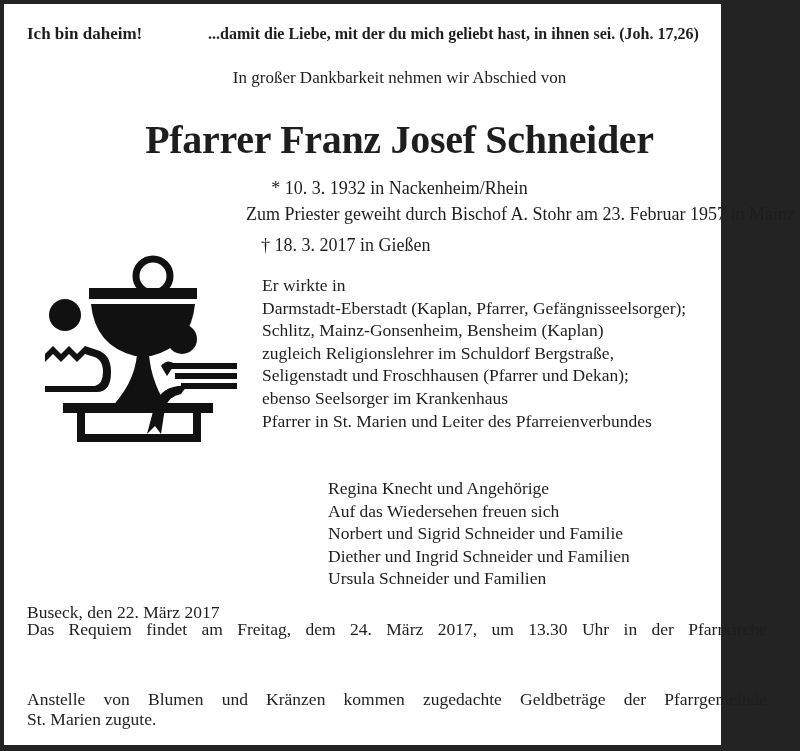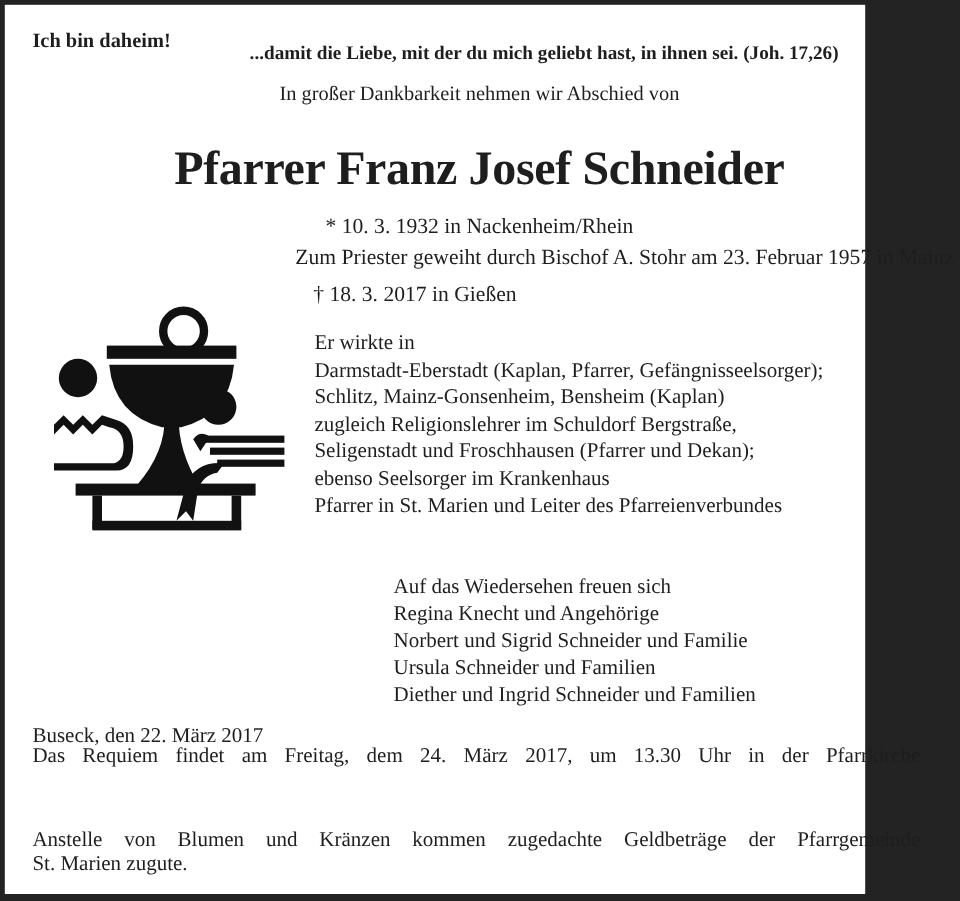--- a/index.html
+++ b/index.html
@@ -8,21 +8,21 @@
       position: relative; overflow: hidden;
       font-family: "Liberation Serif", "DejaVu Serif", serif;
       color: #1e1e1e;
     }
     .page {
       position: absolute; left: 4px; top: 4px; width: 717px; height: 741px;
       background: #ffffff;
     }
     .abs { position: absolute; white-space: nowrap; }
     .motto-left { left: 23px; top: 20px; font-size: 17px; font-weight: bold; }
-    .motto-right { left: 204px; top: 32px; font-size: 16px; font-weight: bold; }
+    .motto-right { left: 204px; top: 21px; font-size: 16px; font-weight: bold; }
     .center { left: 0; width: 791px; text-align: center; }
     .intro { top: 64px; font-size: 17px; text-align: center; }
     .name { top: 112px; font-size: 40px; font-weight: bold; letter-spacing: -0.3px; }
     .born { top: 174px; font-size: 18px; }
     .ordained { top: 200px; font-size: 18px; text-align: right; }
     .died { left: 257px; top: 231px; font-size: 18px; }
     .emblem { position: absolute; left: 35px; top: 250px; width: 200px; height: 190px; }
     .work { position: absolute; left: 258px; top: 270px; font-size: 17.5px; line-height: 22.6px; white-space: nowrap; }
     .mourners { position: absolute; left: 324px; top: 473px; font-size: 17.5px; line-height: 22.6px; white-space: nowrap; }
     .place-date { left: 23px; top: 598px; font-size: 17.5px; }
@@ -81,25 +81,25 @@
     <div>Er wirkte in</div>
     <div>Darmstadt-Eberstadt (Kaplan, Pfarrer, Gefängnisseelsorger);</div>
     <div>Schlitz, Mainz-Gonsenheim, Bensheim (Kaplan)</div>
     <div>zugleich Religionslehrer im Schuldorf Bergstraße,</div>
     <div>Seligenstadt und Froschhausen (Pfarrer und Dekan);</div>
     <div>ebenso Seelsorger im Krankenhaus</div>
     <div>Pfarrer in St. Marien und Leiter des Pfarreienverbundes</div>
   </div>
 
   <div class="mourners">
+    <div>Regina Knecht und Angehörige</div>
     <div>Auf das Wiedersehen freuen sich</div>
-    <div>Regina Knecht und Angehörige</div>
     <div>Norbert und Sigrid Schneider und Familie</div>
+    <div>Diether und Ingrid Schneider und Familien</div>
     <div>Ursula Schneider und Familien</div>
-    <div>Diether und Ingrid Schneider und Familien</div>
   </div>
 
   <div class="abs place-date">Buseck, den 22. März 2017</div>
 
   <div class="para para1">
     <span class="line justify-line">Das Requiem findet am Freitag, dem 24. März 2017, um 13.30 Uhr in der Pfarrkirche</span>
   </div>
 
   <div class="para para2">
     <span class="line justify-line">Anstelle von Blumen und Kränzen kommen zugedachte Geldbeträge der Pfarrgemeinde</span>

